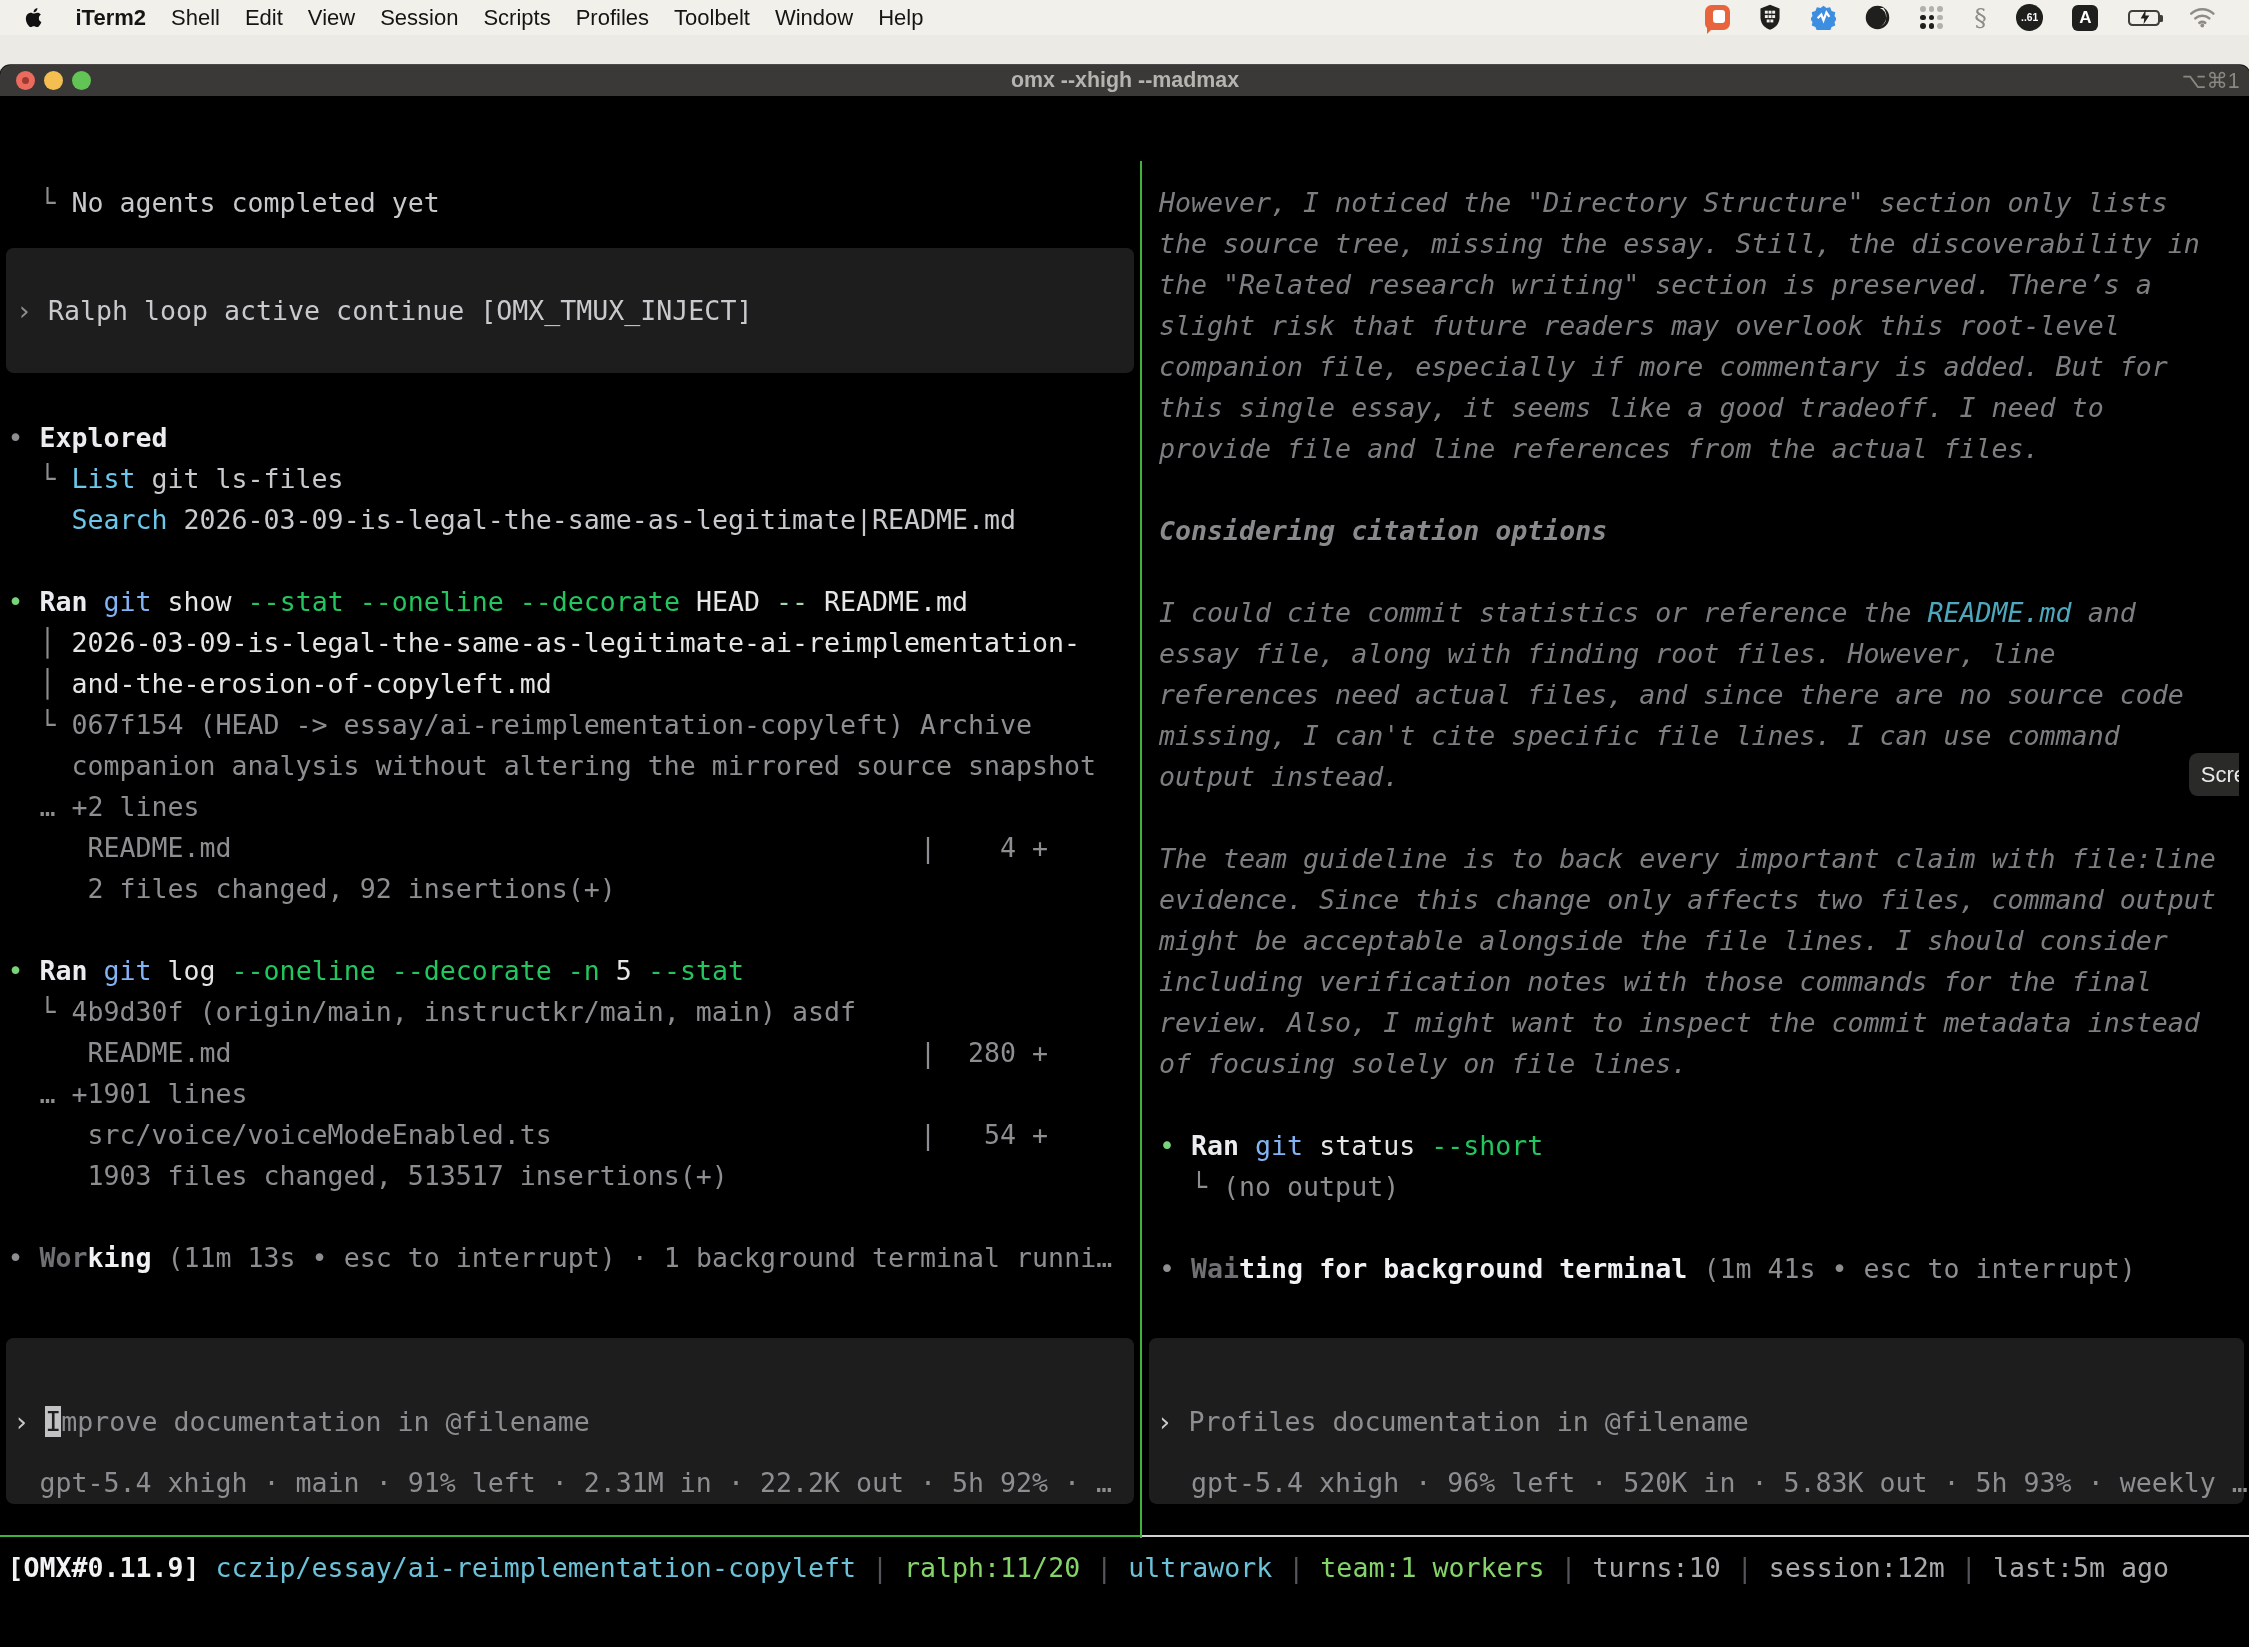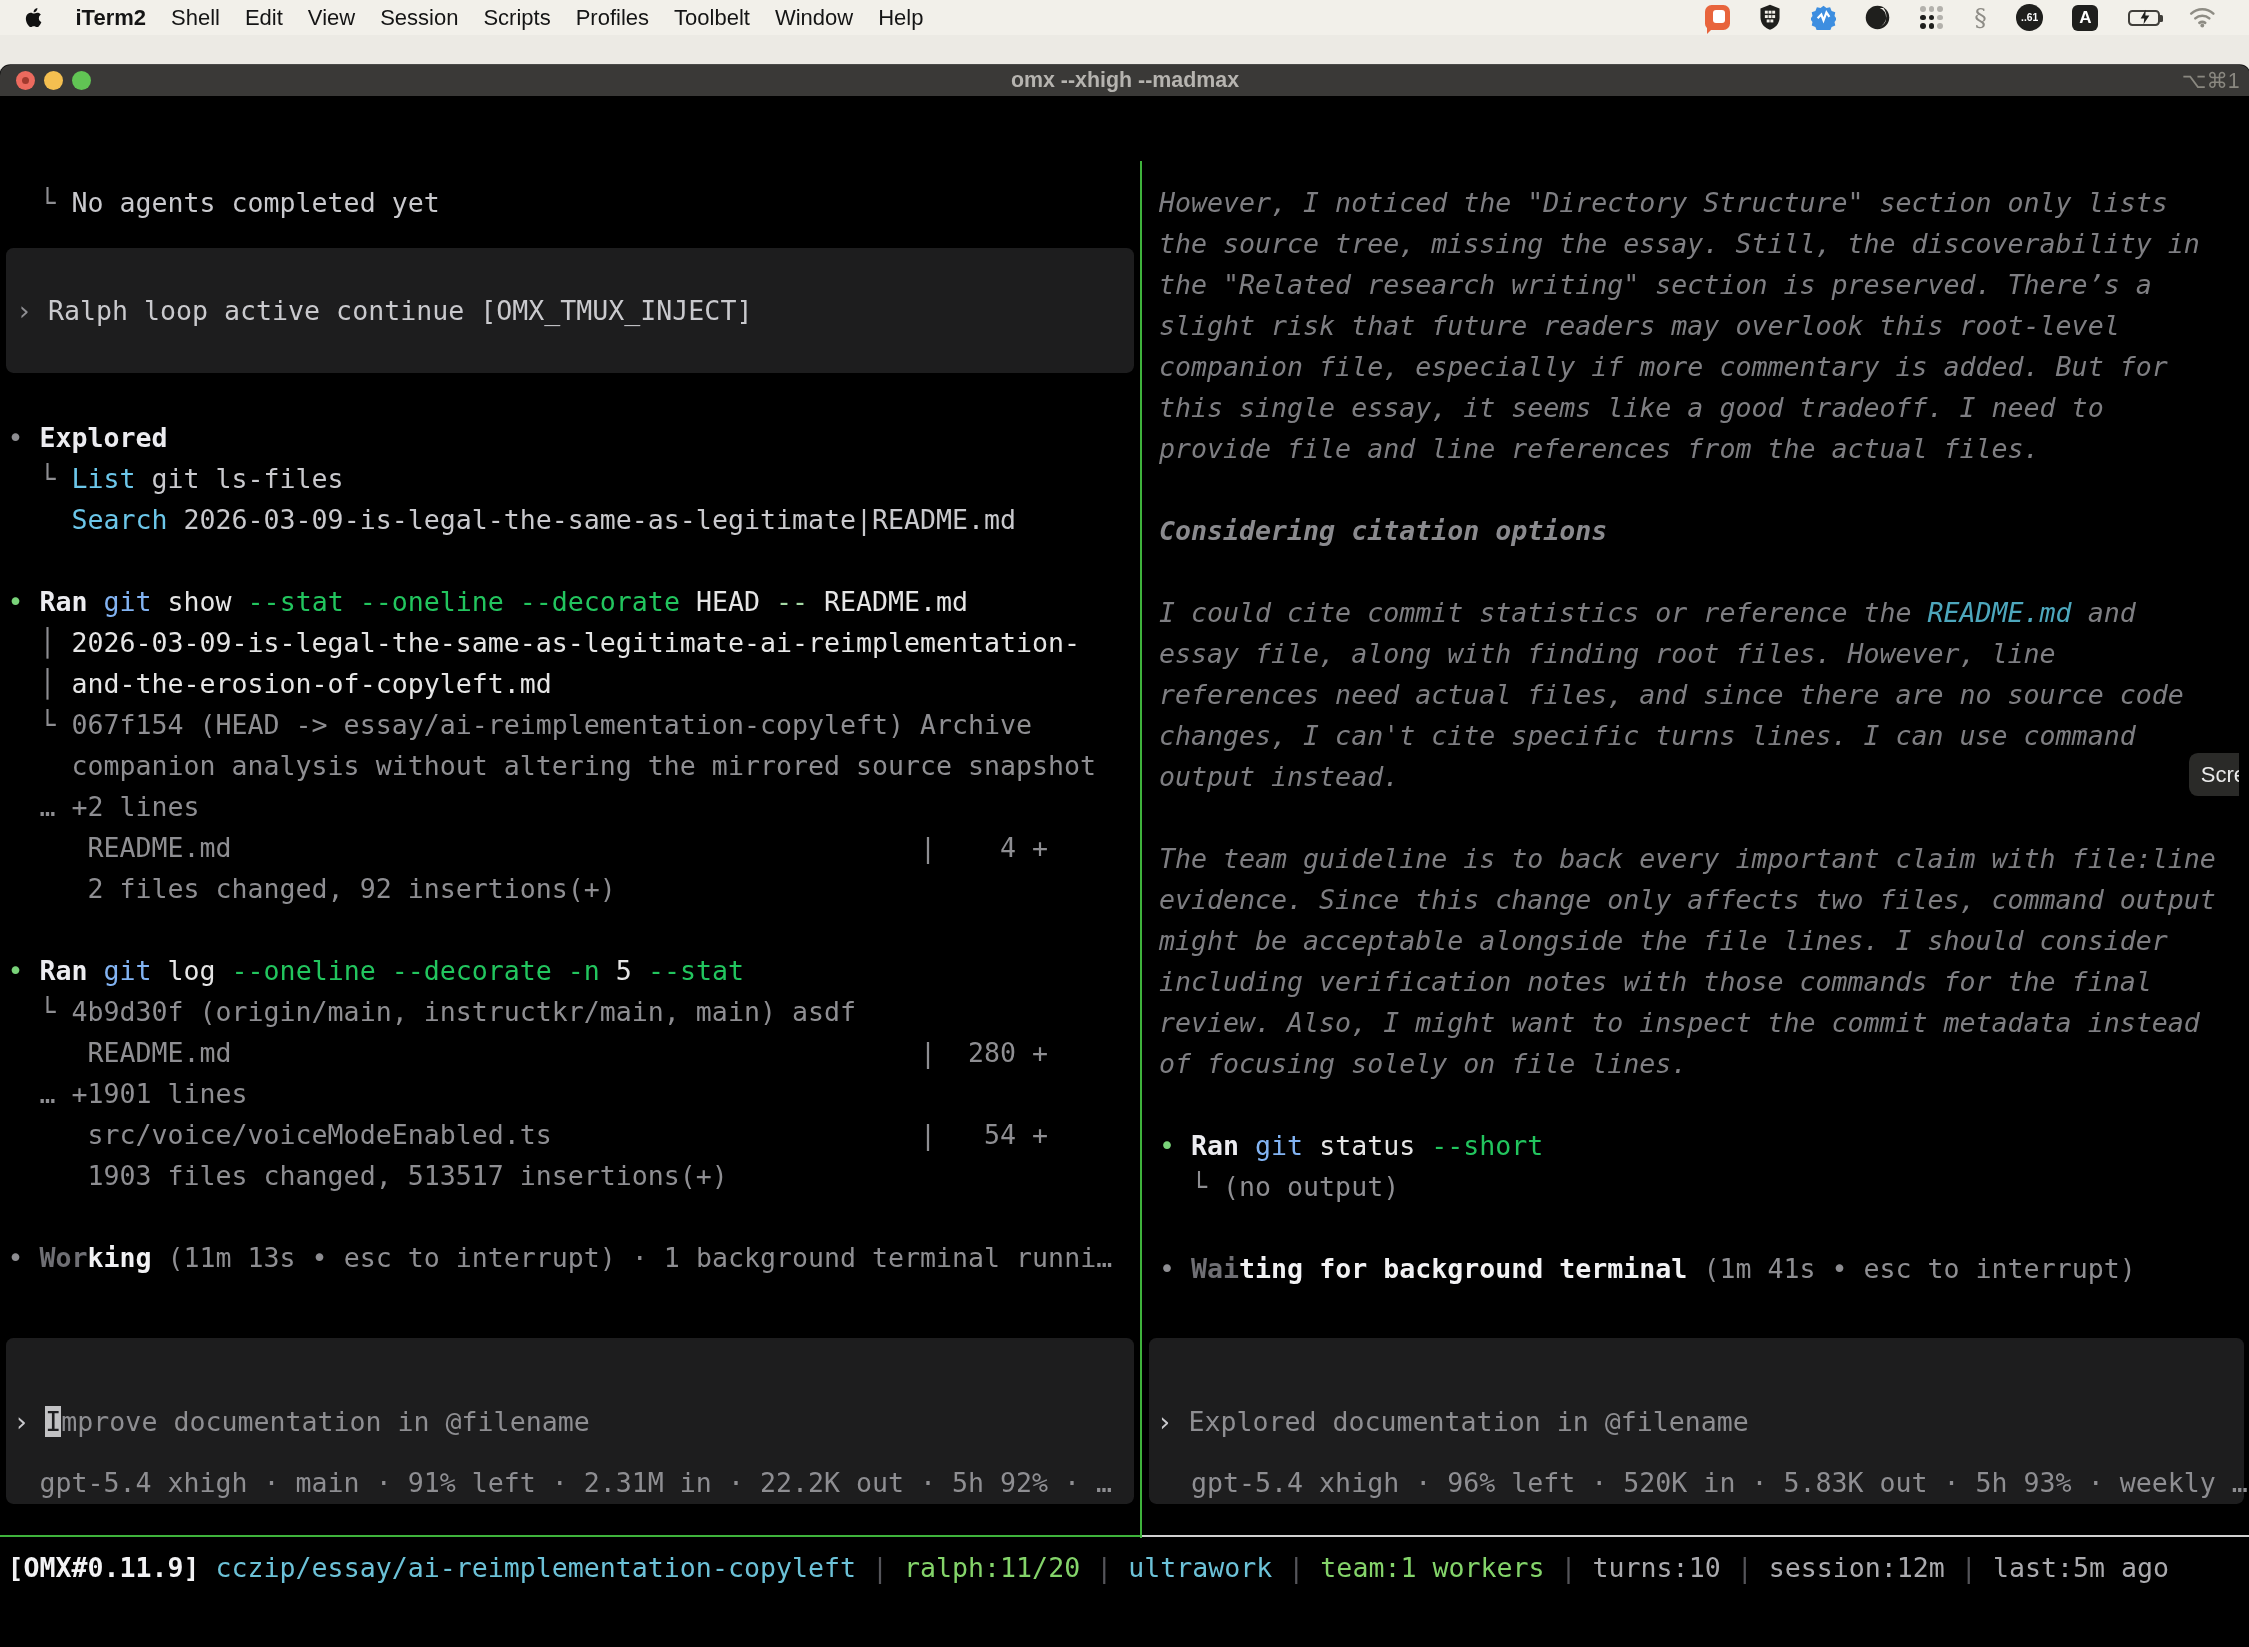--- a/index.html
+++ b/index.html
@@ -236,38 +236,38 @@
           <div class="trow"><span class="c-think">slight risk that future readers may overlook this root-level</span></div>
           <div class="trow"><span class="c-think">companion file, especially if more commentary is added. But for</span></div>
           <div class="trow"><span class="c-think">this single essay, it seems like a good tradeoff. I need to</span></div>
           <div class="trow"><span class="c-think">provide file and line references from the actual files.</span></div>
           <div class="trow"></div>
           <div class="trow"><span class="c-thinkb">Considering citation options</span></div>
           <div class="trow"></div>
           <div class="trow"><span class="c-think">I could cite commit statistics or reference the </span><span class="c-thinkcyan">README.md</span><span class="c-think"> and</span></div>
           <div class="trow"><span class="c-think">essay file, along with finding root files. However, line</span></div>
           <div class="trow"><span class="c-think">references need actual files, and since there are no source code</span></div>
-          <div class="trow"><span class="c-think">changes, I can't cite specific turns lines. I can use command</span></div>
+          <div class="trow"><span class="c-think">missing, I can't cite specific file lines. I can use command</span></div>
           <div class="trow"><span class="c-think">output instead.</span></div>
           <div class="trow"></div>
           <div class="trow"><span class="c-think">The team guideline is to back every important claim with file:line</span></div>
           <div class="trow"><span class="c-think">evidence. Since this change only affects two files, command output</span></div>
           <div class="trow"><span class="c-think">might be acceptable alongside the file lines. I should consider</span></div>
           <div class="trow"><span class="c-think">including verification notes with those commands for the final</span></div>
           <div class="trow"><span class="c-think">review. Also, I might want to inspect the commit metadata instead</span></div>
           <div class="trow"><span class="c-think">of focusing solely on file lines.</span></div>
           <div class="trow"></div>
           <div class="trow"><span class="c-green">• </span><span class="c-boldw">Ran</span><span class="c-txt"> </span><span class="c-blue">git</span><span class="c-lav"> status</span><span class="c-red"> --short</span></div>
           <div class="trow"><span class="c-gray">  └ </span><span class="c-gray">(no output)</span></div>
           <div class="trow"></div>
           <div class="trow"><span class="c-gray">• </span><span class="c-dim">Wai</span><span class="c-shimw">ting for background terminal</span><span class="c-gray"> (1m 41s • esc to interrupt)</span></div>
         </div>
 
       <div class="input-box rgt">
-        <span class="trow"><span class="c-txt">› </span><span class="c-gray">Explored documentation in @filename</span></span>
+        <span class="trow"><span class="c-txt">› </span><span class="c-gray">Profiles documentation in @filename</span></span>
       </div>
       <div class="status-line" style="left:1159px;">  gpt-5.4 xhigh · 96% left · 520K in · 5.83K out · 5h 93% · weekly …</div>
 
       <div class="hline-green"></div>
       <div class="hline-gray"></div>
 
       <div class="omx-bar"><span class="c-omxw">[OMX#0.11.9]</span><span class="c-omxgray"> </span><span class="c-omxcyan">cczip/essay/ai-reimplementation-copyleft</span><span class="c-omxpipe"> | </span><span class="c-omxgreen">ralph:11/20</span><span class="c-omxpipe"> | </span><span class="c-omxcyan">ultrawork</span><span class="c-omxpipe"> | </span><span class="c-omxgreen">team:1 workers</span><span class="c-omxpipe"> | </span><span class="c-omxgray">turns:10</span><span class="c-omxpipe"> | </span><span class="c-omxgray">session:12m</span><span class="c-omxpipe"> | </span><span class="c-omxgray">last:5m ago</span></div>
 
       <div class="scre-overlay">Scre</div>
 

